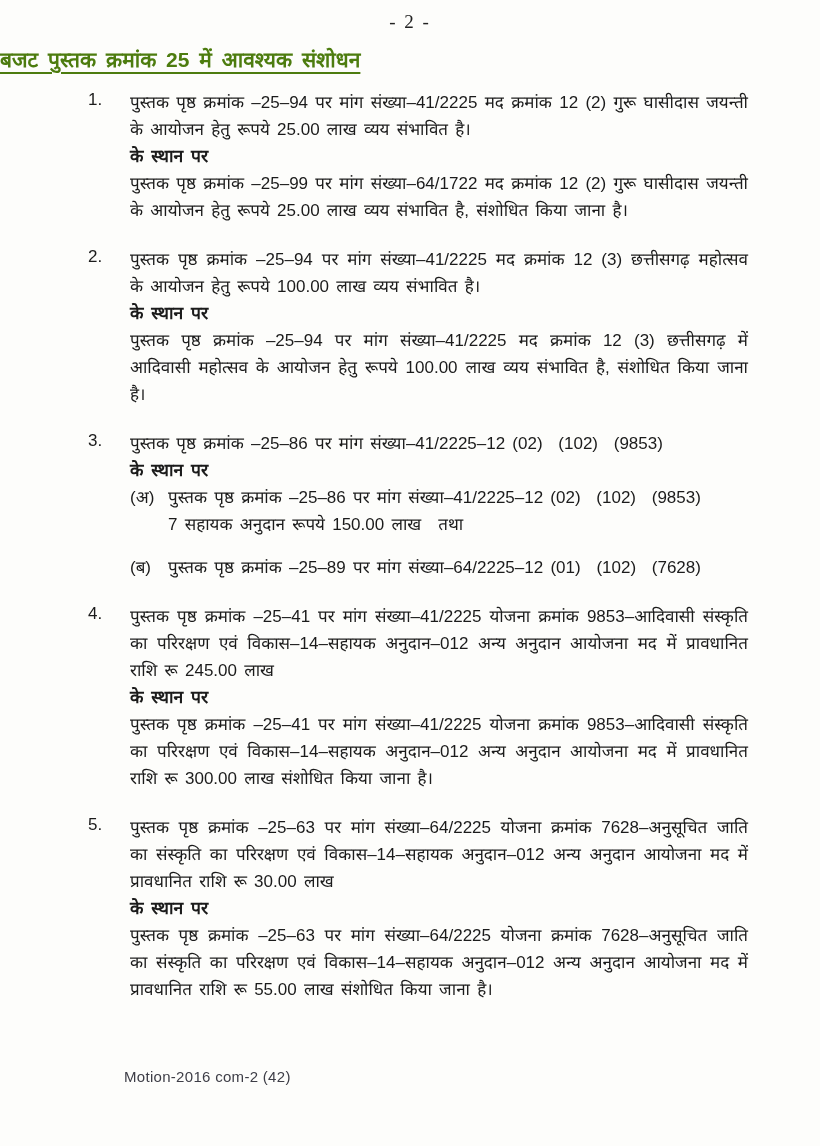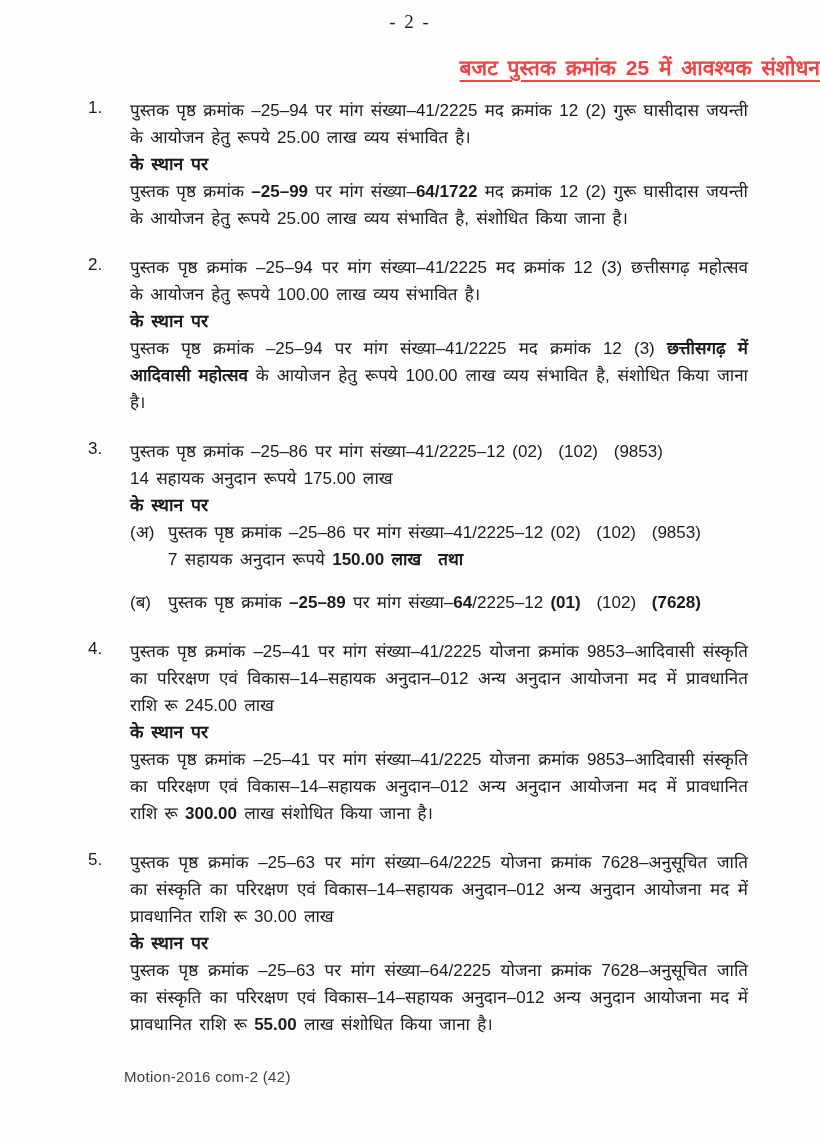--- a/index.html
+++ b/index.html
@@ -14,28 +14,28 @@
   }
   .pageno {
     padding-top:11px;
     text-align:center;
     font-family:"Liberation Serif", serif;
     font-size:19px;
     letter-spacing:2px;
     color:#222;
   }
   .title {
-    margin-top:20px;
-    text-align:right;
+    margin-top:12px;
+    text-align:left;
     font-size:21px;
     font-weight:700;
     text-decoration:underline;
     text-underline-offset:5px;
     word-spacing:4px;
-    color:#ef4444;
+    color:#4d7c0f;
   }
   .list { margin-top:16px; padding:0 72px 0 88px; }
   .item { display:flex; margin-bottom:22px; }
   .num { flex:none; width:42px; font-size:17px; padding-top:1px; }
   .content { flex:1; min-width:0; }
   .para {
     margin:0;
     font-size:17px;
     line-height:27px;
     text-align:justify;
@@ -45,21 +45,21 @@
     margin:0;
     font-size:17.5px;
     line-height:27px;
     font-weight:700;
     word-spacing:3px;
   }
   .sub { display:flex; }
   .sub + .sub { margin-top:16px; }
   .sub-marker { flex:none; width:38px; font-size:17px; line-height:27px; }
   .sub-text { flex:1; min-width:0; }
-  .b { font-weight:700; }
+  .b { font-weight:400; }
   .signature {
     position:absolute;
     top:1014px; right:80px;
     text-align:right;
     font-size:20px;
     line-height:33px;
     word-spacing:6px;
     color:#161616;
   }
   .footer {
@@ -91,21 +91,21 @@
         <div class="num">2.</div>
         <div class="content">
           <p class="para"><span>पुस्तक पृष्ठ क्रमांक –25–94 पर मांग संख्या–41/2225 मद क्रमांक 12 (3) छत्तीसगढ़ महोत्सव के आयोजन हेतु रूपये 100.00 लाख व्यय संभावित है।</span></p>
           <p class="replace"><span>के स्थान पर</span></p>
           <p class="para"><span>पुस्तक पृष्ठ क्रमांक –25–94 पर मांग संख्या–41/2225 मद क्रमांक 12 (3) </span><span class="b">छत्तीसगढ़ में आदिवासी महोत्सव</span><span> के आयोजन हेतु रूपये 100.00 लाख व्यय संभावित है, संशोधित किया जाना है।</span></p>
         </div>
       </div>
       <div class="item">
         <div class="num">3.</div>
         <div class="content">
-          <p class="para"><span>पुस्तक पृष्ठ क्रमांक –25–86 पर मांग संख्या–41/2225–12 (02)  (102)  (9853)</span><br><span>14 सहायक अनुदान रूपये 175.00 लाख</span></p>
+          <p class="para"><span>पुस्तक पृष्ठ क्रमांक –25–86 पर मांग संख्या–41/2225–12 (02)  (102)  (9853)</span><br></p>
           <p class="replace"><span>के स्थान पर</span></p>
           <div class="sub">
             <span class="sub-marker">(अ)</span>
             <p class="para sub-text"><span>पुस्तक पृष्ठ क्रमांक –25–86 पर मांग संख्या–41/2225–12 (02)  (102)  (9853)</span><br><span>7 सहायक अनुदान रूपये </span><span class="b">150.00 लाख</span><span> </span><span class="b">तथा</span></p>
           </div>
           <div class="sub">
             <span class="sub-marker">(ब)</span>
             <p class="para sub-text"><span>पुस्तक पृष्ठ क्रमांक </span><span class="b">–25–89</span><span> पर मांग संख्या–</span><span class="b">64</span><span>/2225–12 </span><span class="b">(01)</span><span>  (102)  </span><span class="b">(7628)</span><br></p>
           </div>
         </div>

